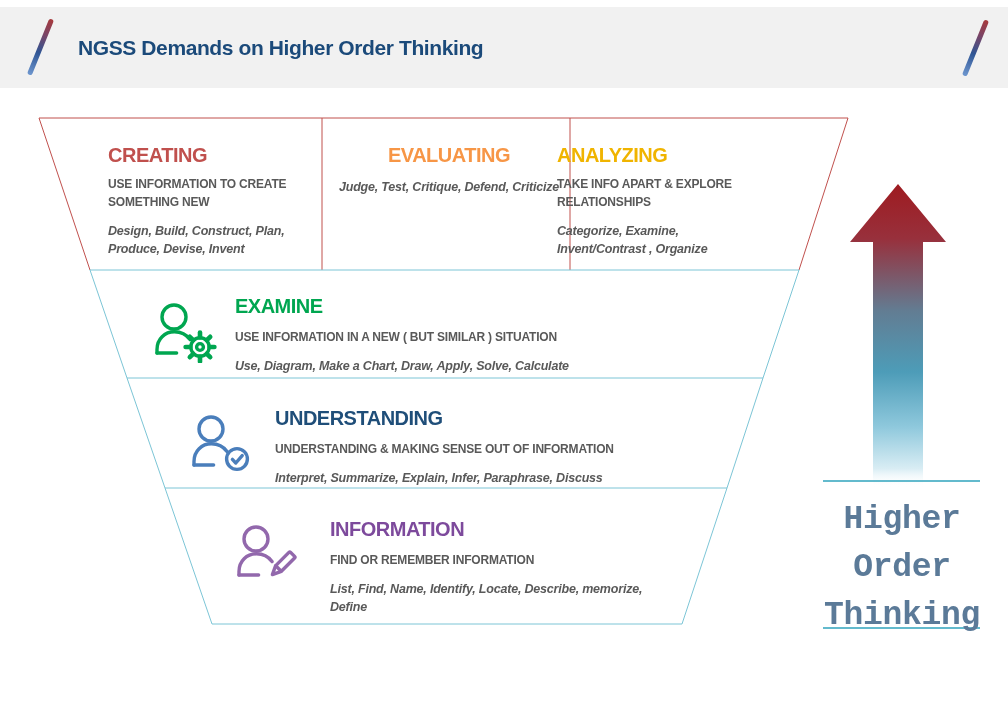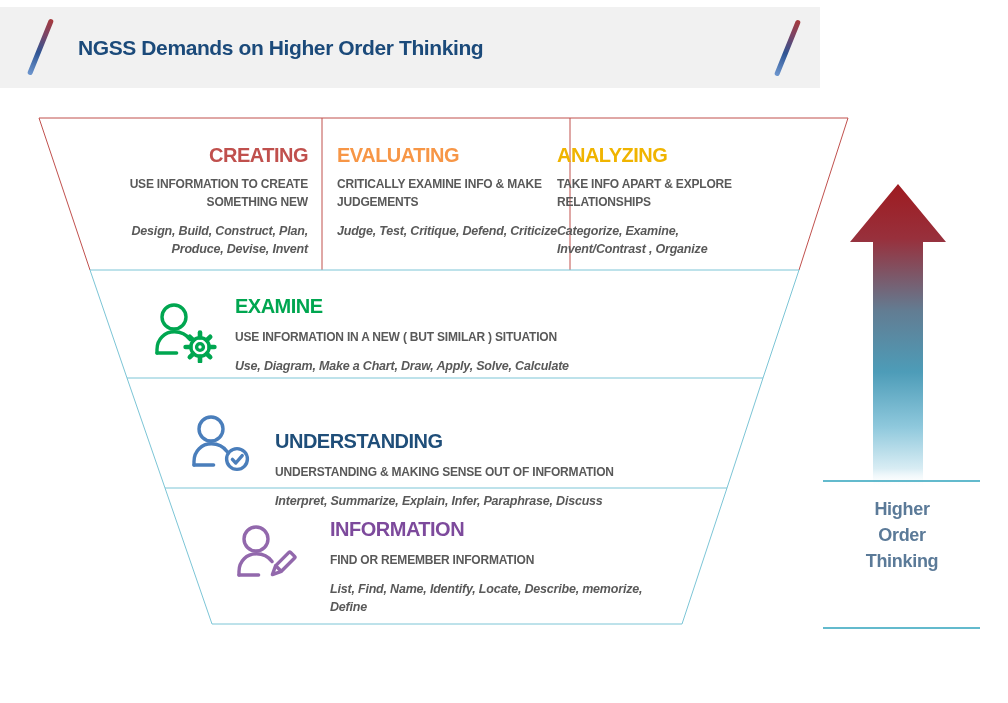--- a/index.html
+++ b/index.html
@@ -4,21 +4,21 @@
 <style>
   html,body{margin:0;padding:0;}
   body{
     width:1008px;height:703px;position:relative;background:#ffffff;
     font-family:"Liberation Sans", sans-serif;overflow:hidden;
   }
   .page{position:absolute;inset:0;}
 
   
   .header{
-    position:absolute;left:0;top:7px;width:820px;height:81px;
+    position:absolute;left:0;top:7px;width:1008px;height:81px;
     background:var(--header_bg);
   }
   .slash{
     position:absolute;width:5px;height:60px;border-radius:3px;
     background:linear-gradient(to bottom,#a83a3c 0%,#7a4466 28%,#2f5594 60%,#6e97cf 100%);
     transform:rotate(22deg);
   }
   .slash-left{left:38px;top:10px;}
   .slash-right{right:30px;top:11px;}
   .page-title{
@@ -31,50 +31,50 @@
   .red-line{stroke:var(--funnel_red);stroke-width:1;fill:none;}
   .teal-line{stroke:var(--funnel_teal);stroke-width:1;fill:none;}
   .teal-strong{stroke:var(--accent_teal);stroke-width:1.6;fill:none;}
 
   
   .cell{position:absolute;}
   .cell-title{font-size:20px;font-weight:700;letter-spacing:-0.5px;margin-bottom:8px;}
   .cell-desc{font-size:12px;font-weight:700;letter-spacing:-0.2px;color:var(--body_text);line-height:1.5;}
   .cell-verbs{font-size:12.5px;font-style:italic;font-weight:700;letter-spacing:-0.2px;color:var(--body_text);line-height:1.45;margin-top:11px;}
 
-  .creating{left:108px;top:144px;width:200px;text-align:right;}
-  .evaluating{left:337px;top:144px;width:224px;text-align:left;}
+  .creating{left:108px;top:144px;width:200px;}
+  .evaluating{left:337px;top:144px;width:224px;text-align:center;}
   .analyzing{left:557px;top:144px;width:198px;text-align:left;}
   .t-creating{color:var(--creating);}
   .t-evaluating{color:var(--evaluating);}
   .t-analyzing{color:var(--analyzing);}
   .t-applying{color:var(--applying);}
   .t-understanding{color:var(--understanding);}
   .t-remembering{color:var(--remembering);}
 
   .applying{left:235px;top:295px;width:420px;}
-  .understanding{left:275px;top:430px;width:420px;}
+  .understanding{left:275px;top:407px;width:420px;}
   .remembering{left:330px;top:518px;width:352px;}
   .applying .cell-title,.understanding .cell-title,.remembering .cell-title{margin-bottom:10px;}
 
   
   .row-icon{position:absolute;width:76px;height:64px;}
   .icon-applying{left:146px;top:299px;}
   .icon-understanding{left:183px;top:411px;}
   .icon-remembering{left:228px;top:521px;}
   .row-icon svg{width:100%;height:100%;}
   .stroke-green{stroke:#00a650;}
   .stroke-blue{stroke:#4a7ebb;}
   .stroke-purple{stroke:#9268ac;}
   .person{fill:none;stroke-width:1.7;stroke-linecap:round;stroke-linejoin:round;}
 
   
   .hot-label{
     position:absolute;left:821px;top:496px;width:162px;text-align:center;
-    color:var(--hot_text);font-weight:700;font-size:18px;line-height:1.45;letter-spacing:-0.3px;
+    color:var(--hot_text);font-weight:700;font-size:33px;line-height:1.45;letter-spacing:-0.3px;font-family:Liberation Mono, monospace;
   }
 </style>
 </head>
 <body>
 
 <div class="page">
 
   <div class="header">
     <div class="slash slash-left"></div>
     <h1 class="page-title">NGSS Demands on Higher Order Thinking</h1>
@@ -122,21 +122,20 @@
   </svg>
 
   <div class="cell creating">
     <div class="cell-title t-creating">CREATING</div>
     <div class="cell-desc">USE INFORMATION TO CREATE SOMETHING NEW</div>
     <div class="cell-verbs">Design, Build, Construct, Plan, Produce, Devise, Invent</div>
   </div>
 
   <div class="cell evaluating">
     <div class="cell-title t-evaluating">EVALUATING</div>
-    <div class="cell-desc">CRITICALLY EXAMINE INFO &amp; MAKE JUDGEMENTS</div>
     <div class="cell-verbs">Judge, Test, Critique, Defend, Criticize</div>
   </div>
 
   <div class="cell analyzing">
     <div class="cell-title t-analyzing">ANALYZING</div>
     <div class="cell-desc">TAKE INFO APART &amp; EXPLORE RELATIONSHIPS</div>
     <div class="cell-verbs">Categorize, Examine, Invent/Contrast , Organize</div>
   </div>
 
   <div class="row-icon icon-applying">

